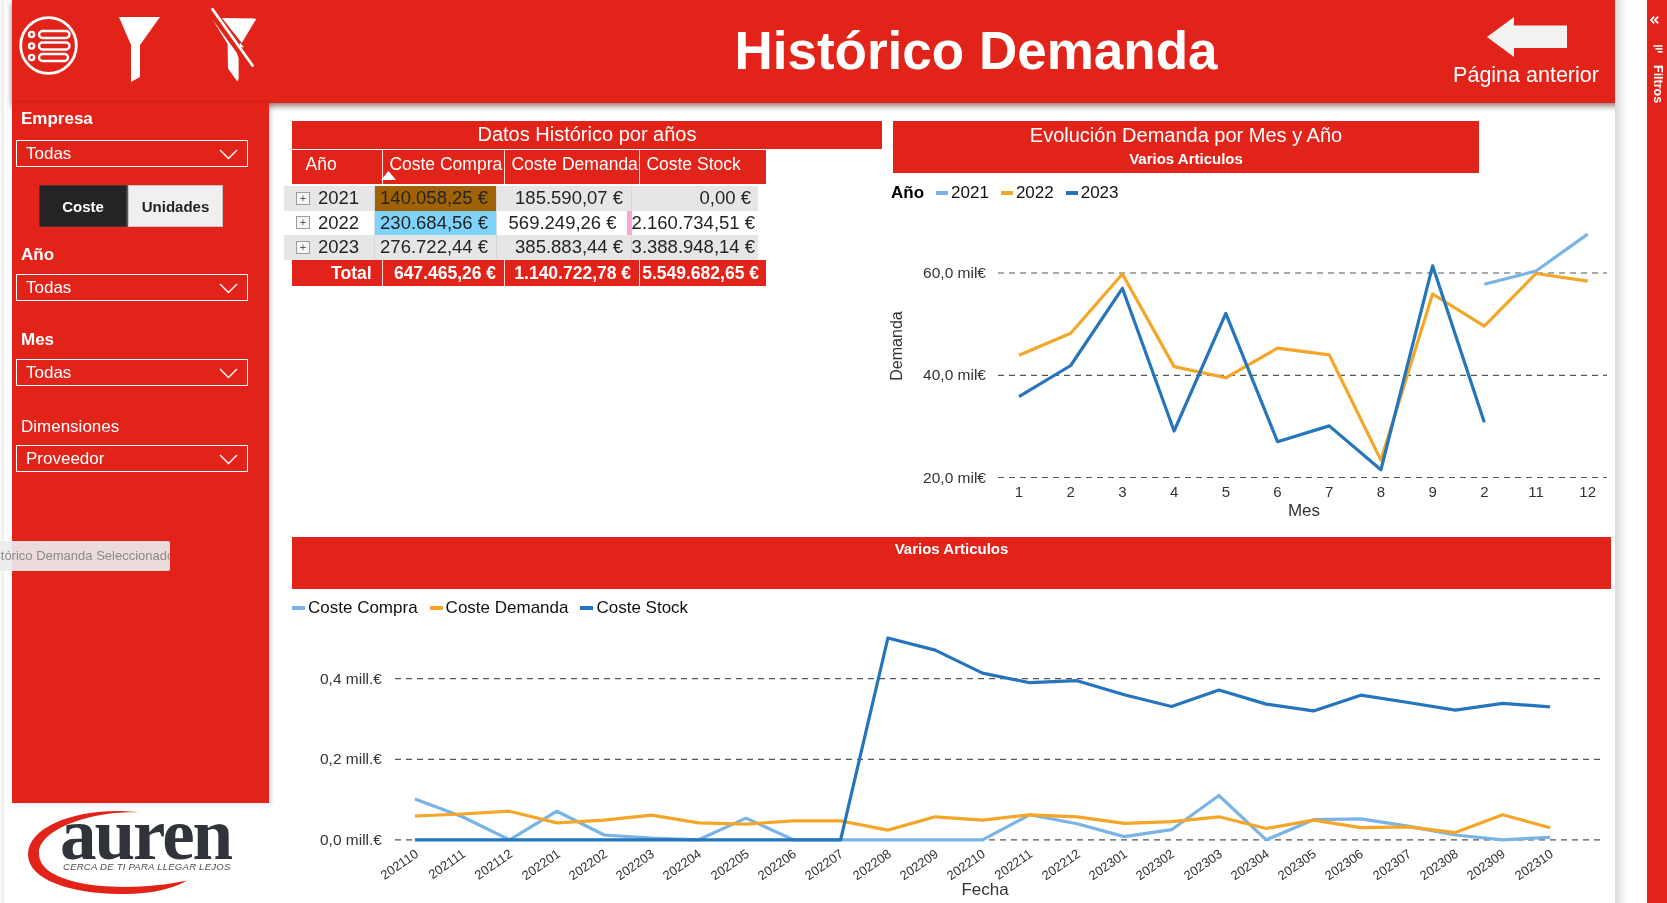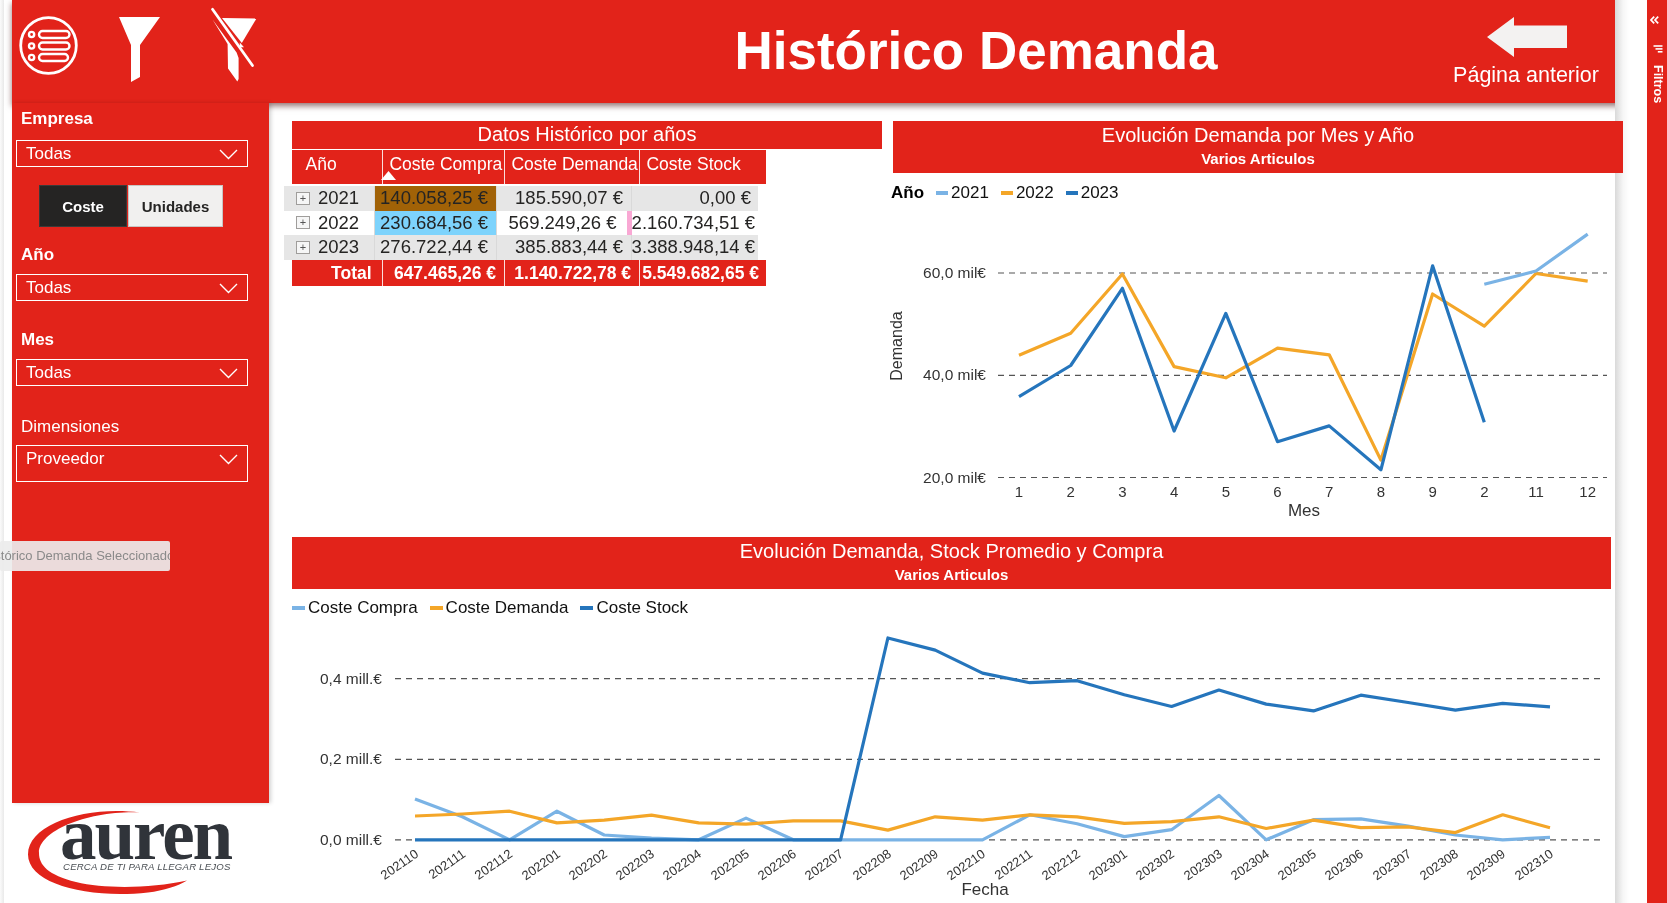--- a/index.html
+++ b/index.html
@@ -47,21 +47,21 @@
 <div class="abs" style="left:128px;top:185px;width:95px;height:42px;background:#F1F0EF;color:#252423;font-size:15px;font-weight:bold;text-align:center;line-height:42px;border:1px solid #c8c6c4;">Unidades</div>
 <div class="abs wt" style="left:21px;top:245px;font-size:17px;font-weight:bold;">Año</div>
 <div class="abs wt" style="left:16px;top:274px;width:232px;height:27px;border:1.4px solid #fff;font-size:17px;line-height:25px;padding-left:9px;">Todas<svg width="19" height="11" viewBox="0 0 19 11" style="position:absolute;right:9px;top:8px;">
       <polyline points="1,1 9.5,9.5 18,1" fill="none" stroke="#fff" stroke-width="1.4"></polyline>
     </svg></div>
 <div class="abs wt" style="left:21px;top:330px;font-size:17px;font-weight:bold;">Mes</div>
 <div class="abs wt" style="left:16px;top:359px;width:232px;height:27px;border:1.4px solid #fff;font-size:17px;line-height:25px;padding-left:9px;">Todas<svg width="19" height="11" viewBox="0 0 19 11" style="position:absolute;right:9px;top:8px;">
       <polyline points="1,1 9.5,9.5 18,1" fill="none" stroke="#fff" stroke-width="1.4"></polyline>
     </svg></div>
 <div class="abs wt" style="left:21px;top:417px;font-size:17px;font-weight:normal;">Dimensiones</div>
-<div class="abs wt" style="left:16px;top:445px;width:232px;height:37px;border:1.4px solid #fff;font-size:17px;line-height:25px;padding-left:9px;">Proveedor<svg width="19" height="11" viewBox="0 0 19 11" style="position:absolute;right:9px;top:8px;">
+<div class="abs wt" style="left:16px;top:445px;width:232px;height:27px;border:1.4px solid #fff;font-size:17px;line-height:25px;padding-left:9px;">Proveedor<svg width="19" height="11" viewBox="0 0 19 11" style="position:absolute;right:9px;top:8px;">
       <polyline points="1,1 9.5,9.5 18,1" fill="none" stroke="#fff" stroke-width="1.4"></polyline>
     </svg></div>
 <div class="abs" style="left:0;top:541px;width:170px;height:30px;background:rgba(236,236,236,0.92);overflow:hidden;border-radius:2px;">
     <div style="position:absolute;left:-18px;top:0;line-height:30px;font-size:13px;color:#8a8a8a;white-space:nowrap;">Histórico Demanda Seleccionado</div>
   </div>
 <svg class="abs" style="left:0px;top:803px;" width="261" height="100" viewBox="0 0 261 100">
 <path d="M140,9.5 C88,2.5 28,20 28,51.5 C28,81 88,96 148,89.5 C164,87.5 178,83 187,77.5
          C150,85.5 105,86 76,79 C48,72 39,62 39,50 C39,27 90,7.5 140,9.5 Z" fill="#E2231A"></path>
 <text x="60" y="56" font-family="Liberation Serif, serif" font-weight="bold" font-size="73" letter-spacing="-2" fill="#30343A">auren</text>
 <text x="63" y="66.5" font-family="Liberation Sans, sans-serif" font-style="italic" font-size="9.6" letter-spacing="0.2" fill="#4A4F54">CERCA DE TI PARA LLEGAR LEJOS</text>
@@ -102,21 +102,21 @@
 <div class="abs" style="left:296px;top:216.0px;width:14px;height:13px;background:#F6F6F6;border:1px solid #9f9d9b;color:#555;font-size:11px;line-height:11px;text-align:center;">+</div>
 <div class="abs" style="left:284px;top:235.0px;width:90.6px;height:24.5px;background:#E6E6E6;color:#252423;font-size:18.5px;line-height:24.5px;text-align:right;padding-right:14.5px;white-space:nowrap;border-right:1px solid #D9D9D9;">2023</div>
 <div class="abs" style="left:374.6px;top:235.0px;width:122px;height:24.5px;background:#E6E6E6;color:#252423;font-size:18.5px;line-height:24.5px;text-align:right;padding-right:7.5px;white-space:nowrap;border-right:1px solid #D9D9D9;">276.722,44 €</div>
 <div class="abs" style="left:496.6px;top:235.0px;width:135px;height:24.5px;background:#E6E6E6;color:#252423;font-size:18.5px;line-height:24.5px;text-align:right;padding-right:7.5px;white-space:nowrap;border-right:1px solid #D9D9D9;">385.883,44 €</div>
 <div class="abs" style="left:631.6px;top:235.0px;width:126.9px;height:24.5px;background:#E6E6E6;color:#252423;font-size:18.5px;line-height:24.5px;text-align:right;padding-right:7.5px;white-space:nowrap;">3.388.948,14 €</div>
 <div class="abs" style="left:296px;top:240.5px;width:14px;height:13px;background:#F6F6F6;border:1px solid #9f9d9b;color:#555;font-size:11px;line-height:11px;text-align:center;">+</div>
 <div class="abs red wt" style="left:284px;top:259.5px;width:90.6px;height:26px;font-size:17.5px;font-weight:bold;line-height:26px;text-align:right;padding-right:10px;white-space:nowrap;border-right:1.4px solid rgba(255,255,255,0.85);">Total</div>
 <div class="abs red wt" style="left:374.6px;top:259.5px;width:122px;height:26px;font-size:17.5px;font-weight:bold;line-height:26px;text-align:right;padding-right:7.5px;white-space:nowrap;border-right:1.4px solid rgba(255,255,255,0.85);">647.465,26 €</div>
 <div class="abs red wt" style="left:496.6px;top:259.5px;width:135px;height:26px;font-size:17.5px;font-weight:bold;line-height:26px;text-align:right;padding-right:7.5px;white-space:nowrap;border-right:1.4px solid rgba(255,255,255,0.85);">1.140.722,78 €</div>
 <div class="abs red wt" style="left:631.6px;top:259.5px;width:126.9px;height:26px;font-size:17.5px;font-weight:bold;line-height:26px;text-align:right;padding-right:7.5px;white-space:nowrap;">5.549.682,65 €</div>
-<div class="abs red wt" style="left:885px;top:121px;width:730px;height:52px;text-align:center;">
+<div class="abs red wt" style="left:885px;top:121px;width:586px;height:52px;text-align:center;">
 <div style="font-size:20px;margin-top:3px;">Evolución Demanda por Mes y Año</div>
 <div style="font-size:15px;font-weight:bold;margin-top:3px;">Varios Articulos</div>
   </div>
 <div class="abs" style="left:891px;top:184px;height:18px;display:flex;align-items:center;font-size:17px;color:#111;">
 <span style="font-weight:bold;color:#000;">Año</span>
 <span style="width:12px;height:3.4px;background:#7AB3E5;margin-left:12px;margin-right:3px;"></span>2021
 <span style="width:12px;height:3.4px;background:#F4A628;margin-left:12px;margin-right:3px;"></span>2022
 <span style="width:12px;height:3.4px;background:#2575BC;margin-left:12px;margin-right:3px;"></span>2023
 </div>
 <div class="abs" style="left:897px;top:346px;font-size:16px;color:#333;transform:translate(-50%,-50%) rotate(-90deg);white-space:nowrap;">Demanda</div>
@@ -148,21 +148,20 @@
 <g fill="none" stroke-width="3.2" stroke-linejoin="round">
 <polyline stroke="#F4A628" points="1019.0,355.3 1070.7,333.3 1122.4,274.0 1174.1,366.6 1225.8,377.8 1277.5,348.2 1329.2,354.8 1380.9,460.1 1432.6,294.0 1484.3,326.2 1536.0,273.5 1587.7,281.2"></polyline>
 <polyline stroke="#2575BC" points="1019.0,396.7 1070.7,365.5 1122.4,288.3 1174.1,431.0 1225.8,313.4 1277.5,441.7 1329.2,425.9 1380.9,469.8 1432.6,265.8 1484.3,422.3"></polyline>
 <polyline stroke="#7AB3E5" points="1484.3,284.2 1536.0,271.0 1587.7,234.1"></polyline>
 <polyline stroke="#7AB3E5" points="415.0,799.1 462.3,816.8 509.6,839.8 556.9,811.2 604.2,835.0 651.5,838.2 698.7,839.8 746.0,818.1 793.3,839.8 840.6,839.8 887.9,839.8 935.2,839.8 982.5,839.8 1029.8,814.8 1077.1,823.7 1124.3,836.6 1171.6,829.7 1218.9,795.5 1266.2,839.8 1313.5,819.7 1360.8,818.9 1408.1,826.1 1455.4,835.0 1502.7,839.8 1550.0,837.4"></polyline>
 <polyline stroke="#F4A628" points="415.0,816.0 462.3,814.0 509.6,811.2 556.9,822.9 604.2,820.1 651.5,815.2 698.7,822.9 746.0,824.1 793.3,820.9 840.6,820.9 887.9,830.1 935.2,816.8 982.5,820.1 1029.8,814.8 1077.1,816.8 1124.3,823.3 1171.6,821.7 1218.9,816.8 1266.2,828.5 1313.5,820.1 1360.8,827.7 1408.1,826.9 1455.4,832.6 1502.7,814.8 1550.0,827.7"></polyline>
 <polyline stroke="#2575BC" points="415.0,839.8 462.3,839.8 509.6,839.8 556.9,839.8 604.2,839.8 651.5,839.8 698.7,839.8 746.0,839.8 793.3,839.8 840.6,839.8 887.9,638.0 935.2,650.1 982.5,673.1 1029.8,682.7 1077.1,680.7 1124.3,694.8 1171.6,706.5 1218.9,690.0 1266.2,704.1 1313.5,710.9 1360.8,695.2 1408.1,702.5 1455.4,710.1 1502.7,703.3 1550.0,706.9"></polyline>
 </g>
   </svg>
 <div class="abs red wt" style="left:284px;top:537px;width:1319px;height:52px;text-align:center;">
-<div style="font-size:20px;margin-top:3px;">Evolución Demanda, Stock Promedio y Compra</div>
 <div style="font-size:15px;font-weight:bold;margin-top:3px;">Varios Articulos</div>
   </div>
 <div class="abs" style="left:292px;top:599px;height:18px;display:flex;align-items:center;font-size:17px;color:#111;">
 <span style="width:13px;height:3.4px;background:#7AB3E5;margin-right:3px;"></span>Coste Compra
 <span style="width:13px;height:3.4px;background:#F4A628;margin-left:12px;margin-right:3px;"></span>Coste Demanda
 <span style="width:13px;height:3.4px;background:#2575BC;margin-left:12px;margin-right:3px;"></span>Coste Stock
 </div>
 <div class="abs" style="left:302px;top:669.7px;width:80px;text-align:right;font-size:15.5px;color:#333;">0,4 mill.€</div>
 <div class="abs" style="left:302px;top:750.3px;width:80px;text-align:right;font-size:15.5px;color:#333;">0,2 mill.€</div>
 <div class="abs" style="left:302px;top:830.8px;width:80px;text-align:right;font-size:15.5px;color:#333;">0,0 mill.€</div>

